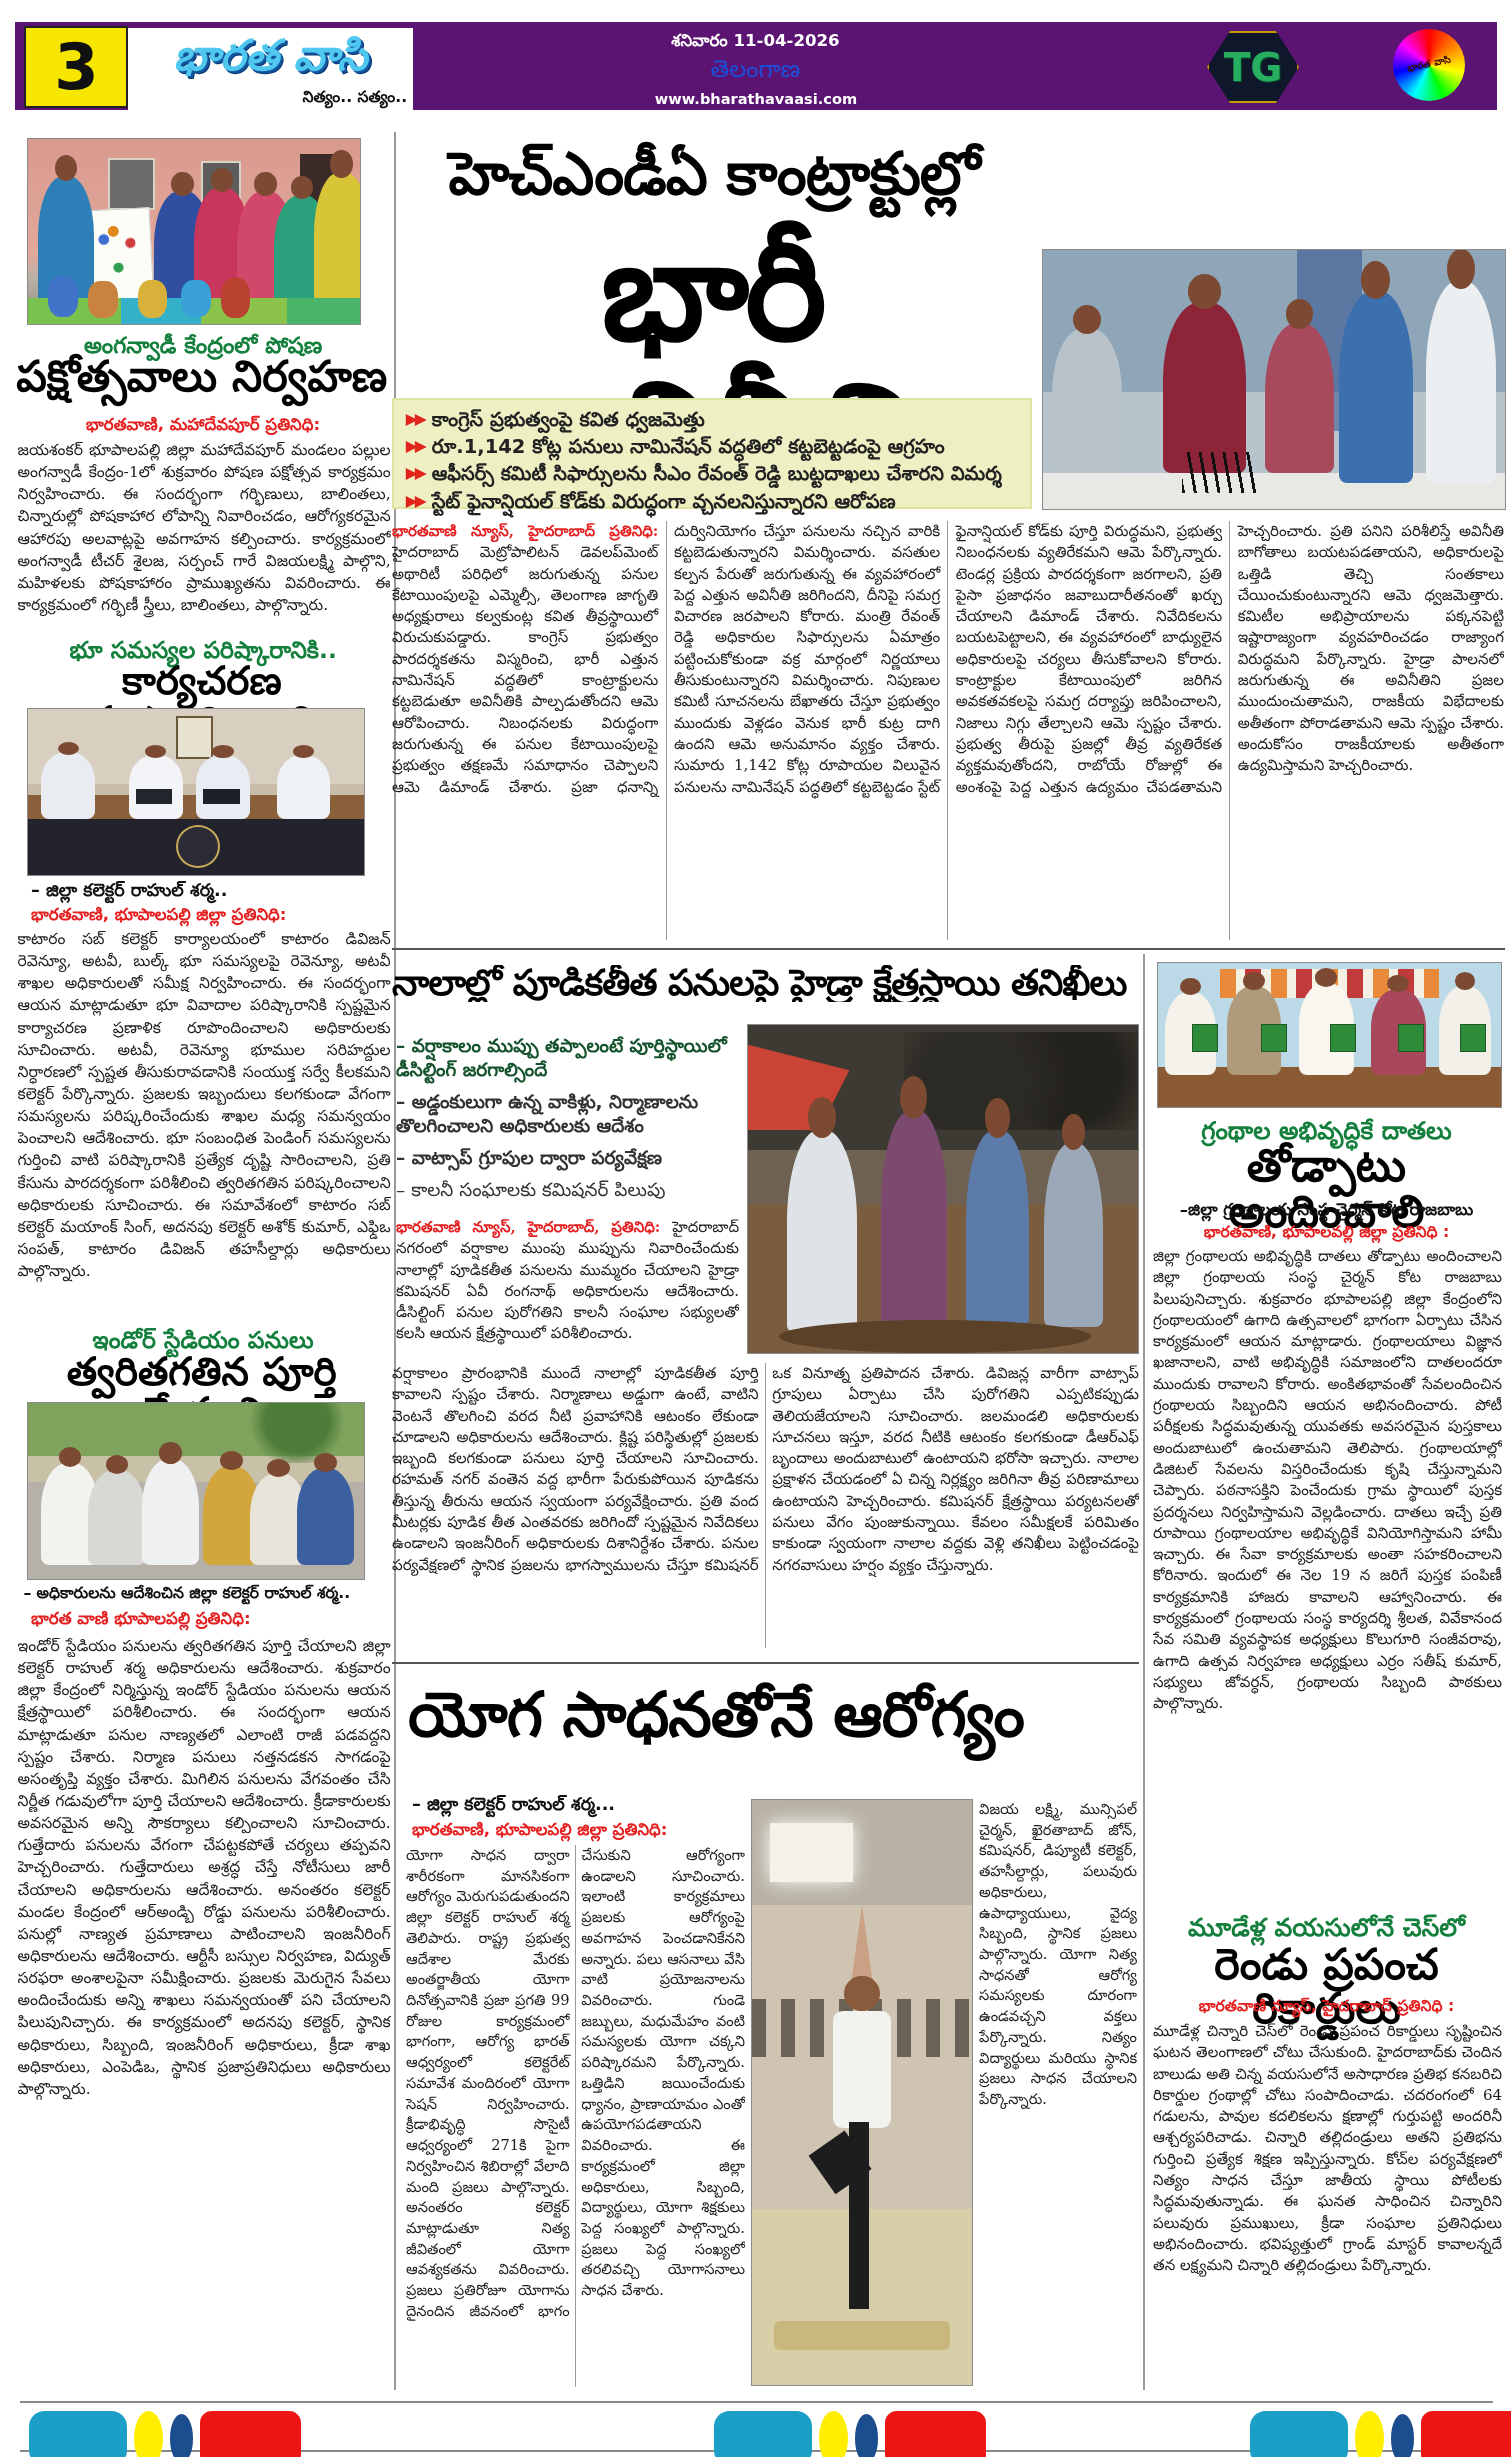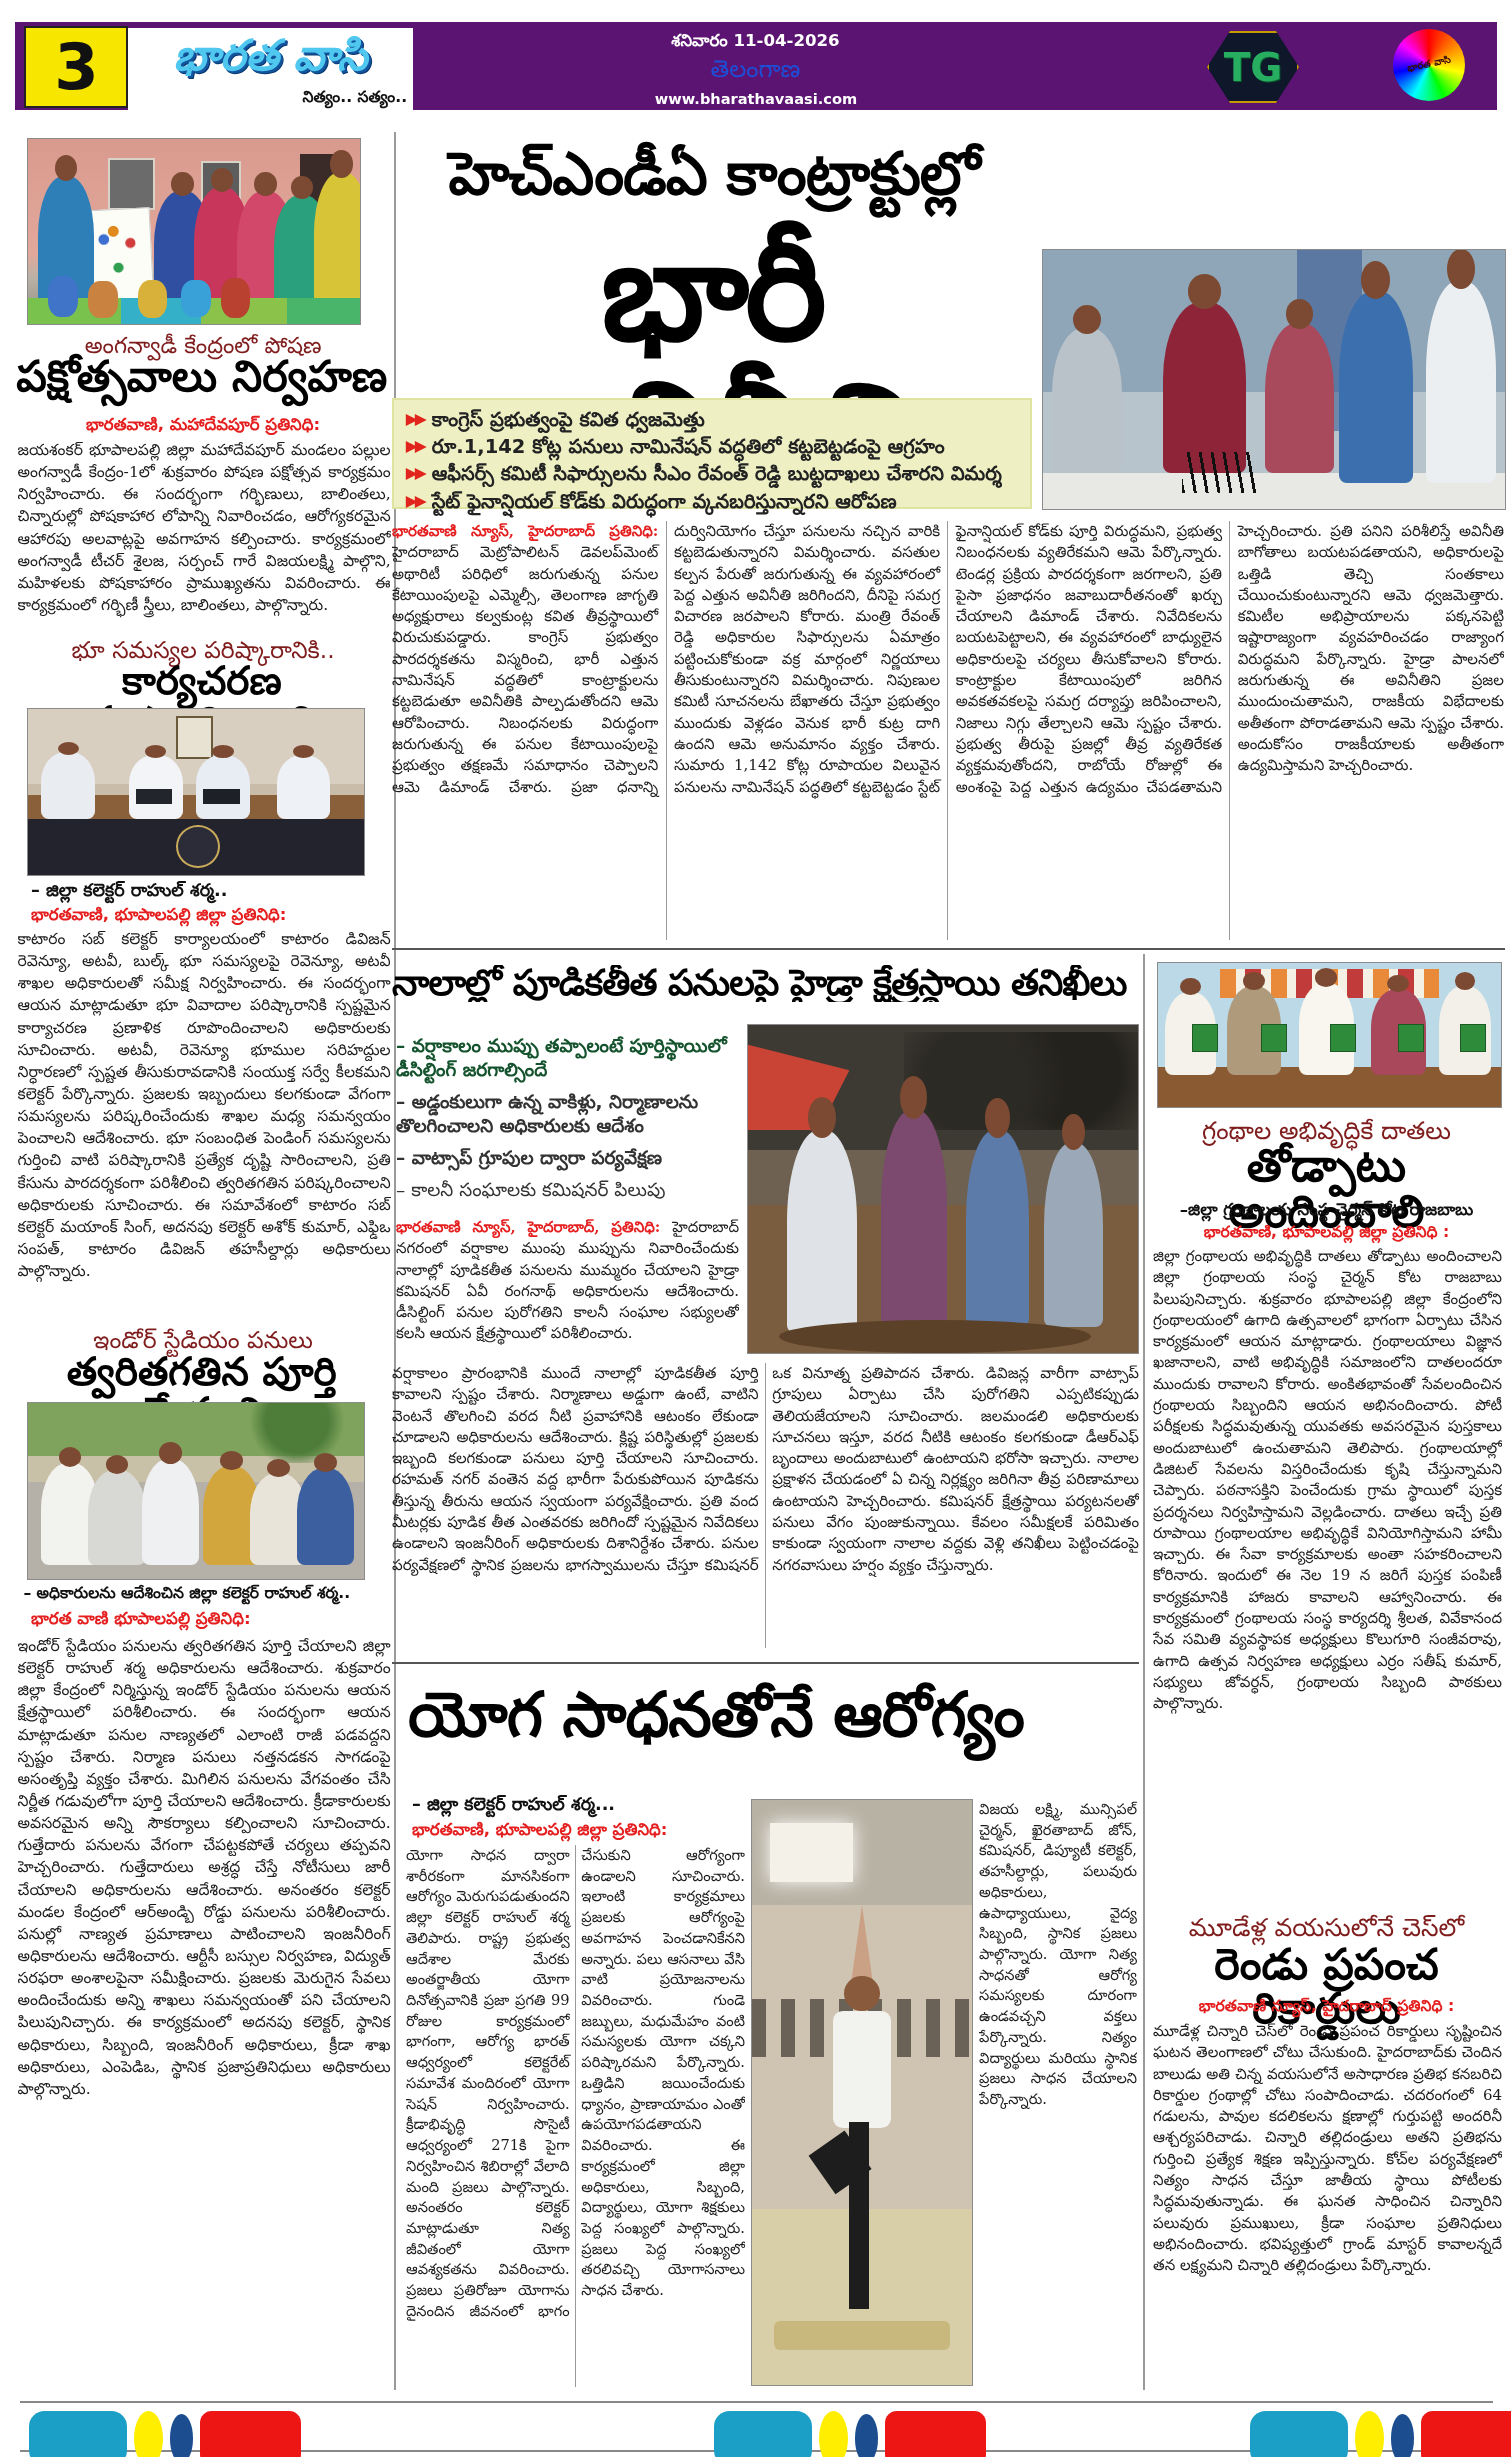--- a/index.html
+++ b/index.html
@@ -10,21 +10,21 @@
   .jus{text-align:justify}
   .bold{font-weight:bold}
   .serifbody{font-family:"DejaVu Serif","Liberation Serif",serif;font-size:15.6px;line-height:1.42;color:#1b1b1b;overflow:hidden}
   .red{color:#e51f1f;font-weight:bold}
   .navy{color:#1c1c8e}
   .hline{border-top:2px solid #555;height:0}
   .vline{width:2px;background:#9a9a9a}
   .photo{position:absolute;overflow:hidden;border:1px solid #8b8b8b}
   .fig{position:absolute;bottom:8%;width:17%;height:60%;border-radius:45% 45% 7.8px 7.8px}
   .fig .head{position:absolute;top:-16%;left:30%;width:40%;height:20%;border-radius:50%;background:#7c4a32}
-  .kicker{font-weight:normal;color:#7f1d1d}
+  .kicker{font-weight:bold;color:#15803d}
   .headline{font-weight:bold;color:#000;line-height:1.02}
   .bulletrow{display:flex;align-items:flex-start;gap:7.8px;margin:2.9px 0}
   .bulletrow .arr{color:#e2251c;font-size:15.6px;line-height:1.5;letter-spacing:-2.9px}
   .bulletrow .txt{font-size:19.5px;font-weight:bold;color:#222;line-height:1.25}
   .cols4{column-count:4;column-gap:15.6px;column-rule:1px solid #999}
   .cols2{column-count:2;column-gap:13.7px;column-rule:1px solid #999}
   .hexa{clip-path:polygon(25% 0,75% 0,100% 50%,75% 100%,25% 100%,0 50%);background:#0f172a;display:flex;align-items:center;justify-content:center}
   .footer-group{display:flex;align-items:center;gap:6.8px}
   .fo-teal{width:98px;height:55px;border-radius:15.6px;background:#1b9fc6}
   .fo-yellow{width:29px;height:55px;border-radius:50%;background:#ffee00}
@@ -184,21 +184,21 @@
     <div class="bulletrow">
       <span class="arr">▶▶</span>
       <span class="txt">రూ.1,142 కోట్ల పనులు నామినేషన్ వద్ధతిలో కట్టబెట్టడంపై ఆగ్రహం</span>
     </div>
     <div class="bulletrow">
       <span class="arr">▶▶</span>
       <span class="txt">ఆఫీసర్స్ కమిటీ సిఫార్సులను సీఎం రేవంత్ రెడ్డి బుట్టదాఖలు చేశారని విమర్శ</span>
     </div>
     <div class="bulletrow">
       <span class="arr">▶▶</span>
-      <span class="txt">స్టేట్ ఫైనాన్షియల్ కోడ్‌కు విరుద్ధంగా వ్కనబరిస్తున్నారని ఆరోపణ</span>
+      <span class="txt">స్టేట్ ఫైనాన్షియల్ కోడ్‌కు విరుద్ధంగా వ్చనలనిస్తున్నారని ఆరోపణ</span>
     </div>
   </div>
 
   <div class="abs serifbody jus cols4" style="left:392px;top:521px;width:1112px;height:419px;font-size:15px">
     <span class="red">భారతవాణి న్యూస్, హైదరాబాద్ ప్రతినిధి: </span><span>హైదరాబాద్ మెట్రోపాలిటన్ డెవలప్‌మెంట్ అథారిటీ పరిధిలో జరుగుతున్న పనుల కేటాయింపులపై ఎమ్మెల్సీ, తెలంగాణ జాగృతి అధ్యక్షురాలు కల్వకుంట్ల కవిత తీవ్రస్థాయిలో విరుచుకుపడ్డారు. కాంగ్రెస్ ప్రభుత్వం పారదర్శకతను విస్మరించి, భారీ ఎత్తున నామినేషన్ వద్ధతిలో కాంట్రాక్టులను కట్టబెడుతూ అవినీతికి పాల్పడుతోందని ఆమె ఆరోపించారు. నిబంధనలకు విరుద్ధంగా జరుగుతున్న ఈ పనుల కేటాయింపులపై ప్రభుత్వం తక్షణమే సమాధానం చెప్పాలని ఆమె డిమాండ్ చేశారు. ప్రజా ధనాన్ని దుర్వినియోగం చేస్తూ పనులను నచ్చిన వారికి కట్టబెడుతున్నారని విమర్శించారు. వసతుల కల్పన పేరుతో జరుగుతున్న ఈ వ్యవహారంలో పెద్ద ఎత్తున అవినీతి జరిగిందని, దీనిపై సమగ్ర విచారణ జరపాలని కోరారు. మంత్రి రేవంత్ రెడ్డి అధికారుల సిఫార్సులను ఏమాత్రం పట్టించుకోకుండా వక్ర మార్గంలో నిర్ణయాలు తీసుకుంటున్నారని విమర్శించారు. నిపుణుల కమిటీ సూచనలను బేఖాతరు చేస్తూ ప్రభుత్వం ముందుకు వెళ్లడం వెనుక భారీ కుట్ర దాగి ఉందని ఆమె అనుమానం వ్యక్తం చేశారు. సుమారు 1,142 కోట్ల రూపాయల విలువైన పనులను నామినేషన్ పద్ధతిలో కట్టబెట్టడం స్టేట్ ఫైనాన్షియల్ కోడ్‌కు పూర్తి విరుద్ధమని, ప్రభుత్వ నిబంధనలకు వ్యతిరేకమని ఆమె పేర్కొన్నారు. టెండర్ల ప్రక్రియ పారదర్శకంగా జరగాలని, ప్రతి పైసా ప్రజాధనం జవాబుదారీతనంతో ఖర్చు చేయాలని డిమాండ్ చేశారు. నివేదికలను బయటపెట్టాలని, ఈ వ్యవహారంలో బాధ్యులైన అధికారులపై చర్యలు తీసుకోవాలని కోరారు. కాంట్రాక్టుల కేటాయింపులో జరిగిన అవకతవకలపై సమగ్ర దర్యాప్తు జరిపించాలని, నిజాలు నిగ్గు తేల్చాలని ఆమె స్పష్టం చేశారు. ప్రభుత్వ తీరుపై ప్రజల్లో తీవ్ర వ్యతిరేకత వ్యక్తమవుతోందని, రాబోయే రోజుల్లో ఈ అంశంపై పెద్ద ఎత్తున ఉద్యమం చేపడతామని హెచ్చరించారు. ప్రతి పనిని పరిశీలిస్తే అవినీతి బాగోతాలు బయటపడతాయని, అధికారులపై ఒత్తిడి తెచ్చి సంతకాలు చేయించుకుంటున్నారని ఆమె ధ్వజమెత్తారు. కమిటీల అభిప్రాయాలను పక్కనపెట్టి ఇష్టారాజ్యంగా వ్యవహరించడం రాజ్యాంగ విరుద్ధమని పేర్కొన్నారు. హైడ్రా పాలనలో జరుగుతున్న ఈ అవినీతిని ప్రజల ముందుంచుతామని, రాజకీయ విభేదాలకు అతీతంగా పోరాడతామని ఆమె స్పష్టం చేశారు. అందుకోసం రాజకీయాలకు అతీతంగా ఉద్యమిస్తామని హెచ్చరించారు.</span>
   </div>
 
   <div class="abs hline" style="left:392px;top:948px;width:1113px"></div>
 
   <div class="abs headline" style="left:392px;top:965px;width:747px;font-size:36px;white-space:nowrap;overflow:hidden;letter-spacing:-1px">నాలాల్లో పూడికతీత పనులపై హైడ్రా క్షేత్రస్థాయి తనిఖీలు</div>

